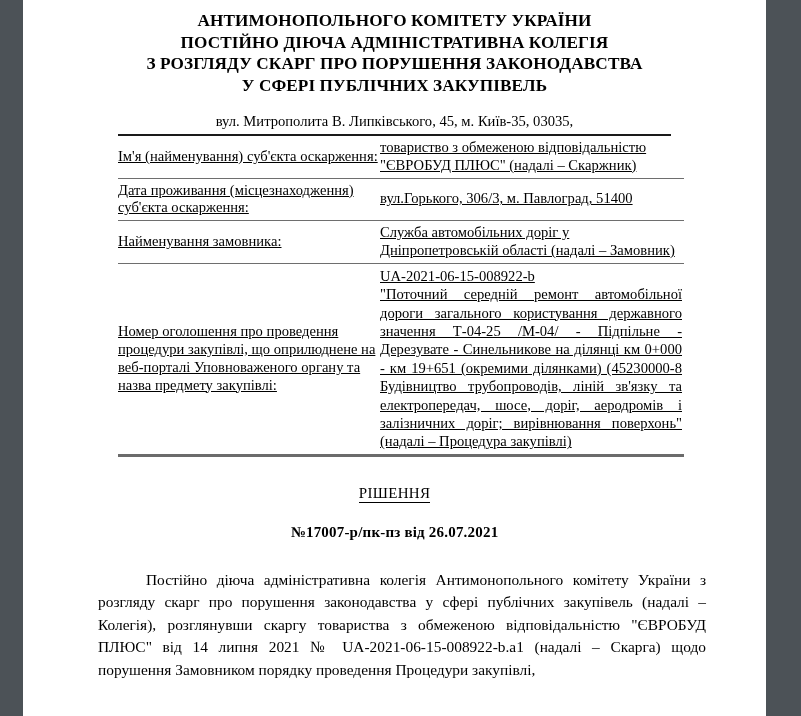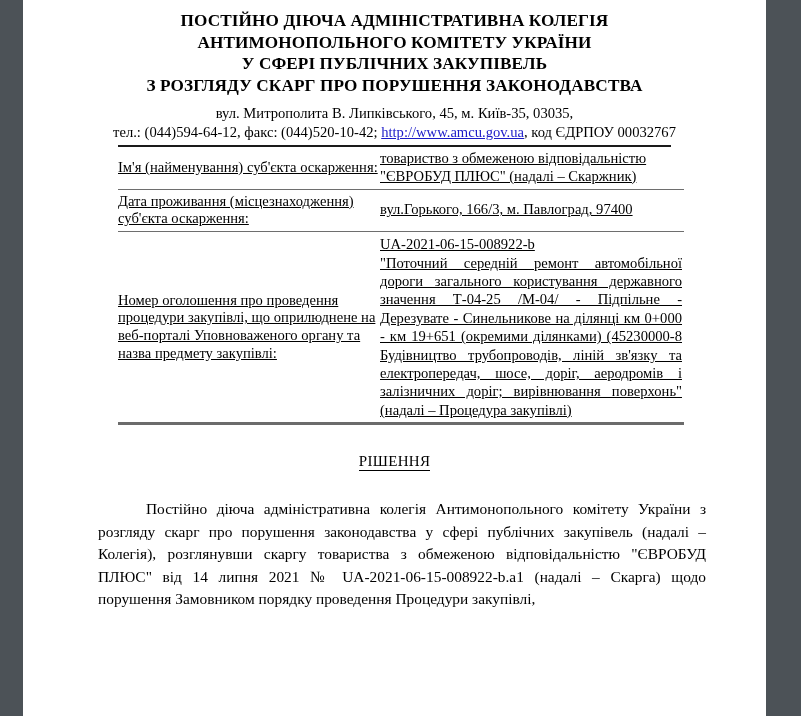--- a/index.html
+++ b/index.html
@@ -39,21 +39,21 @@
     letter-spacing: 0.1px;
     margin: 6px 52px 0 52px;
     padding-top: 4px;
   }
   .doc-title .tline { display: block; white-space: nowrap; }
 
   .address-block {
     text-align: center;
     font-size: 14.6px;
     line-height: 19px;
-    margin: 8px 28px 0 28px;
+    margin: 16px 28px 0 28px;
   }
   .address-block .aline { display: block; }
   .link {
     color: #1a19c8;
     text-decoration: underline;
   }
 
   .header-rule {
     margin: 3px 95px 0 95px;
     border-top: 2.6px solid #1a1a1a;
@@ -118,52 +118,56 @@
     text-indent: 48px;
   }
 </style>
 </head>
 <body>
 
 <div id="page">
   <div class="inner">
 
     <div class="doc-title">
+      <span class="tline">АНТИМОНОПОЛЬНОГО КОМІТЕТУ УКРАЇНИ</span>
       <span class="tline">ПОСТІЙНО ДІЮЧА АДМІНІСТРАТИВНА КОЛЕГІЯ</span>
-      <span class="tline">АНТИМОНОПОЛЬНОГО КОМІТЕТУ УКРАЇНИ</span>
+      <span class="tline">З РОЗГЛЯДУ СКАРГ ПРО ПОРУШЕННЯ ЗАКОНОДАВСТВА</span>
       <span class="tline">У СФЕРІ ПУБЛІЧНИХ ЗАКУПІВЕЛЬ</span>
-      <span class="tline">З РОЗГЛЯДУ СКАРГ ПРО ПОРУШЕННЯ ЗАКОНОДАВСТВА</span>
     </div>
 
     <div class="address-block">
       <span class="aline">вул. Митрополита В. Липківського, 45, м. Київ-35, 03035,</span>
-      <span class="aline"><span>тел.: (044)594-64-12, факс: (044)520-10-42; </span><a class="link" href="#">http://www.amcu.gov.ua</a><span>, код ЄДРПОУ 00032767</span></span>
     </div>
 
     <div class="header-rule"></div>
 
     <table class="meta">
       <tbody>
         <tr>
           <td class="lbl">Ім'я (найменування) суб'єкта оскарження:</td>
           <td class="val">товариство з обмеженою відповідальністю "ЄВРОБУД ПЛЮС" (надалі – Скаржник)</td>
         </tr>
         <tr>
           <td class="lbl">Дата проживання (місцезнаходження) суб'єкта оскарження:</td>
-          <td class="val">вул.Горького, 166/3, м. Павлоград, 97400</td>
+          <td class="val">вул.Горького, 306/3, м. Павлоград, 51400</td>
+        </tr>
+        <tr>
+          <td class="lbl">Найменування замовника:</td>
+          <td class="val">Служба автомобільних доріг у Дніпропетровській області (надалі – Замовник)</td>
         </tr>
         <tr>
           <td class="lbl">Номер оголошення про проведення процедури закупівлі, що оприлюднене на веб-порталі Уповноваженого органу та назва предмету закупівлі:</td>
           <td class="val justify">
             <div class="first">UA-2021-06-15-008922-b</div>
             <span>"Поточний середній ремонт автомобільної дороги загального користування державного значення Т-04-25 /М-04/ - Підпільне - Дерезуватe - Синельникове на ділянці км 0+000 - км 19+651 (окремими ділянками) (45230000-8 Будівництво трубопроводів, ліній зв'язку та електропередач, шосе, доріг, аеродромів і залізничних доріг; вирівнювання поверхонь" (надалі – Процедура закупівлі)</span>
           </td>
         </tr>
       </tbody>
     </table>
 
     <div class="decision-heading"><span>РІШЕННЯ</span></div>
 
+    <div class="decision-number">№17007-р/пк-пз   від  26.07.2021</div>
 
     <div class="body-par">Постійно діюча адміністративна колегія Антимонопольного комітету України з розгляду скарг про порушення законодавства у сфері публічних закупівель (надалі – Колегія), розглянувши скаргу товариства з обмеженою відповідальністю "ЄВРОБУД ПЛЮС" від 14 липня 2021 № UA-2021-06-15-008922-b.a1 (надалі – Скарга) щодо порушення Замовником порядку проведення Процедури закупівлі,</div>
 
   </div>
 </div>
 
 </body></html>

